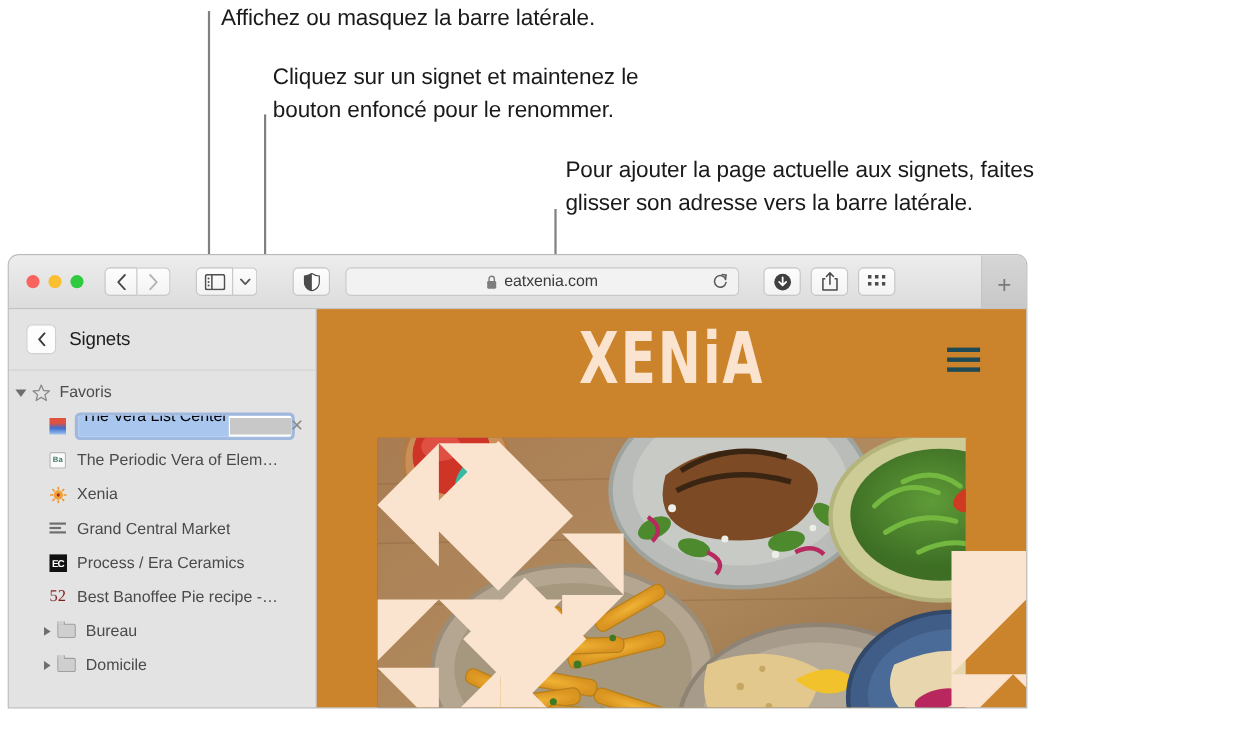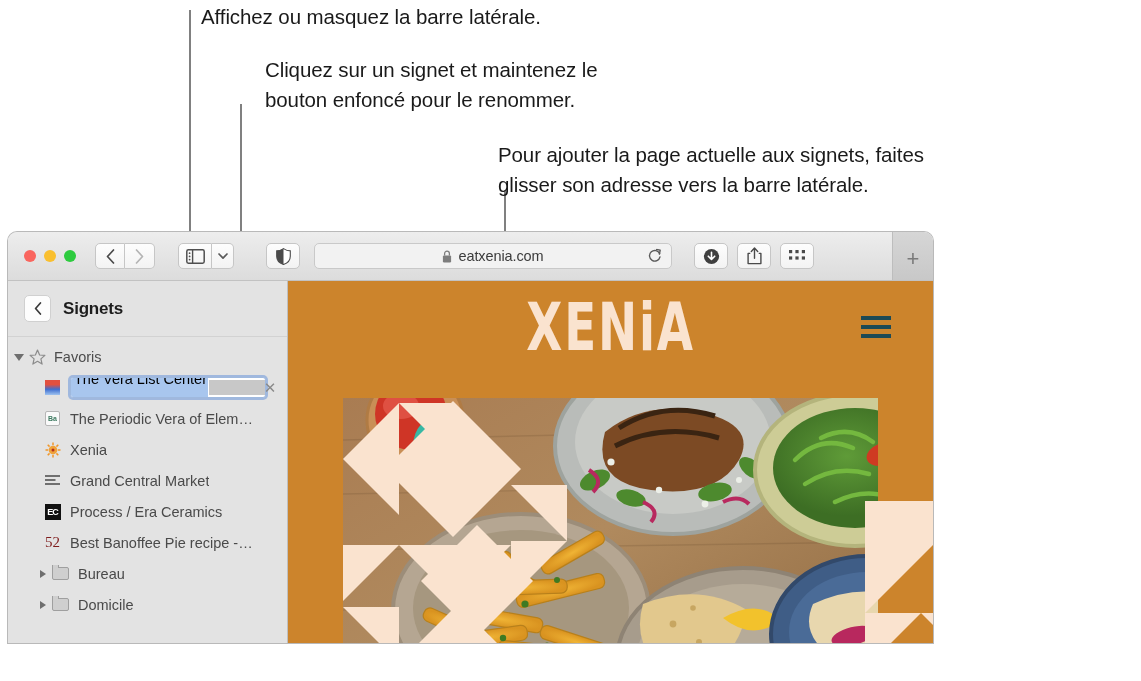--- a/index.html
+++ b/index.html
@@ -14,22 +14,22 @@
   
   .callout {
     position: absolute;
     color: #1a1a1a;
     font-size: 20.5px;
     line-height: 30px;
     white-space: pre;
     letter-spacing: -0.1px;
   }
   #callout-1 { left: 201px; top: 2px; }
-  #callout-2 { left: 265px; top: 55px; }
-  #callout-3 { left: 498px; top: 140px; }
+  #callout-2 { left: 248px; top: 55px; }
+  #callout-3 { left: 514px; top: 140px; }
 
   .leader {
     position: absolute;
     width: 2px;
     background: #808080;
   }
   #leader-1 { left: 189px; top: 10px;  height: 245px; }
   #leader-2 { left: 240px; top: 104px; height: 302px; }
   #leader-3 { left: 504px; top: 190px; height: 60px; }
 
@@ -150,21 +150,21 @@
   .back-btn {
     width: 25px; height: 25px;
     background: #fdfdfd;
     border: 1px solid #d0d0d0;
     border-radius: 5px;
     display: flex; align-items: center; justify-content: center;
   }
   .sidebar-title {
     margin-left: 12px;
     font-size: 17px;
-    font-weight: bold;
+    font-weight: normal;
     color: #1d1d1d;
     letter-spacing: -0.2px;
   }
 
   .group-row {
     display: flex; align-items: center;
     height: 30px;
     padding-left: 6px;
     margin-top: 5px;
   }

